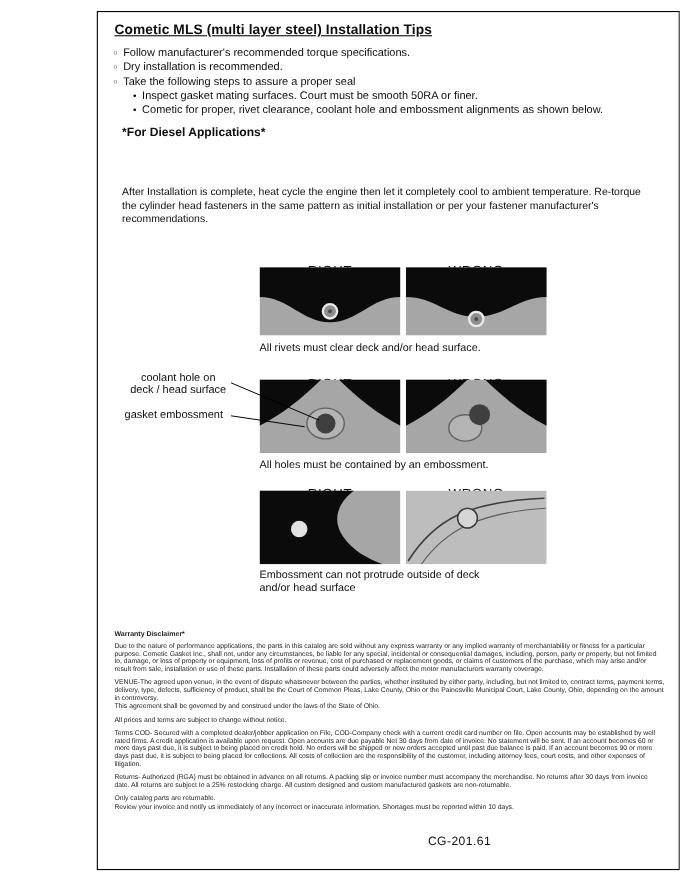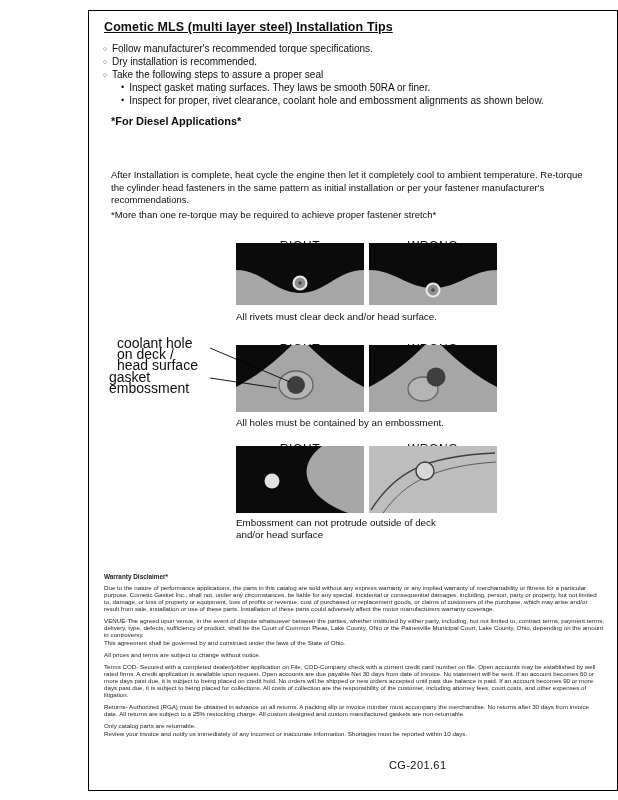--- a/index.html
+++ b/index.html
@@ -37,21 +37,21 @@
 
   .dg-panel{position:absolute;width:128px;}
   #p1r{left:147px;top:232px;height:62px;} #p1w{left:280px;top:232px;height:62px;}
   #p2r{left:147px;top:334px;height:67px;} #p2w{left:280px;top:334px;height:67px;}
   #p3r{left:147px;top:435px;height:67px;} #p3w{left:280px;top:435px;height:67px;}
   .dg-panel svg{display:block;width:100%;height:100%;}
 
   .dg-caption{position:absolute;left:147px;font-size:9.8px;line-height:11.5px;}
   #c1{top:300px;text-align:center;} #c2{top:406px;} #c3{top:506px;width:222px;}
 
-  .callout{position:absolute;font-size:14px;line-height:11px;text-align:left;}
+  .callout{position:absolute;font-size:10px;line-height:11px;text-align:center;}
   #co1{left:28px;top:327px;width:90px;}
   #co2{left:20px;top:361px;width:98px;}
   .callout-lines{position:absolute;left:0;top:0;width:530px;height:781px;pointer-events:none;}
 
   .warranty{position:absolute;left:15px;top:562px;width:500px;font-size:6.2px;line-height:7px;color:#1c1c1c;}
   .w-head{font-size:6.4px;font-weight:bold;margin:0 0 4px 0;}
   .w-p{margin:0 0 5px 0;}
   .w-p.tight{margin-bottom:1px;}
   .footer-code{position:absolute;left:300px;top:748px;font-size:11px;letter-spacing:.4px;}
 </style>
@@ -67,30 +67,29 @@
       <div class="b-row">
           <span>Follow manufacturer's recommended torque specifications.</span>
         </div>
       <div class="b-row">
           <span>Dry installation is recommended.</span>
         </div>
       <div class="b-row">
           <span>Take the following steps to assure a proper seal</span>
         </div>
       <div class="b-row b-sub">
-          <span>Inspect gasket mating surfaces.  They laws be smooth 50RA or finer.</span>
+          <span>Inspect gasket mating surfaces.  Court must be smooth 50RA or finer.</span>
         </div>
       <div class="b-row b-sub">
-          <span>Inspect for proper, rivet clearance, coolant hole and embossment alignments as shown below.</span>
+          <span>Cometic for proper, rivet clearance, coolant hole and embossment alignments as shown below.</span>
         </div>
     </div>
 
     <div class="diesel-heading">*For Diesel Applications*</div>
     <div class="para2">After Installation is complete, heat cycle the engine then let it completely cool to ambient temperature. Re-torque the cylinder head fasteners in the same pattern as initial installation or per your fastener manufacturer's recommendations.</div>
-    <div class="note">*More than one re-torque may be required to achieve proper fastener stretch*</div>
 
     <div class="dg-header" id="h1r">RIGHT</div>
     <div class="dg-header" id="h1w">WRONG</div>
     <div class="dg-panel" id="p1r">
       <svg viewBox="0 0 128 62" preserveAspectRatio="none">
         <rect width="128" height="62" fill="#a6a6a6"></rect>
         <path d="M0,0 H128 V27 C102,27 89,50 64,50 C39,50 26,27 0,27 Z" fill="#0b0b0b"></path>
         <circle cx="64" cy="40" r="6.5" fill="#8f8f8f" stroke="#e9e9e9" stroke-width="2.2"></circle>
         <circle cx="64" cy="40" r="1.8" fill="#4a4a4a"></circle>
       </svg>

